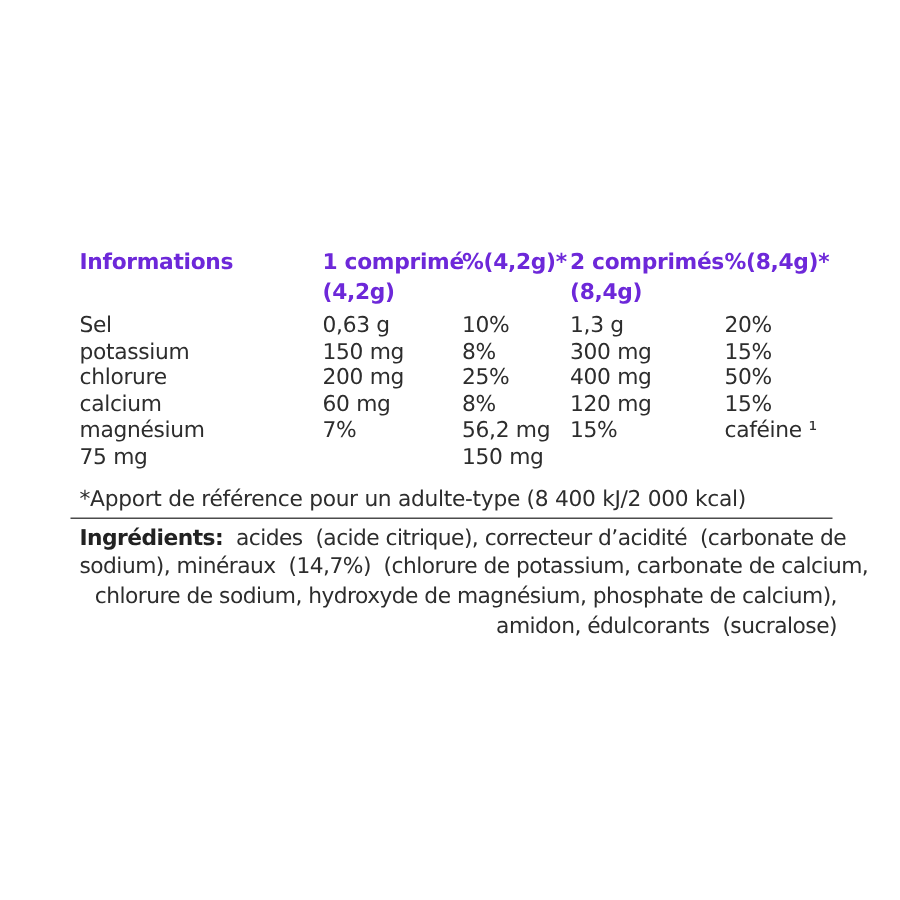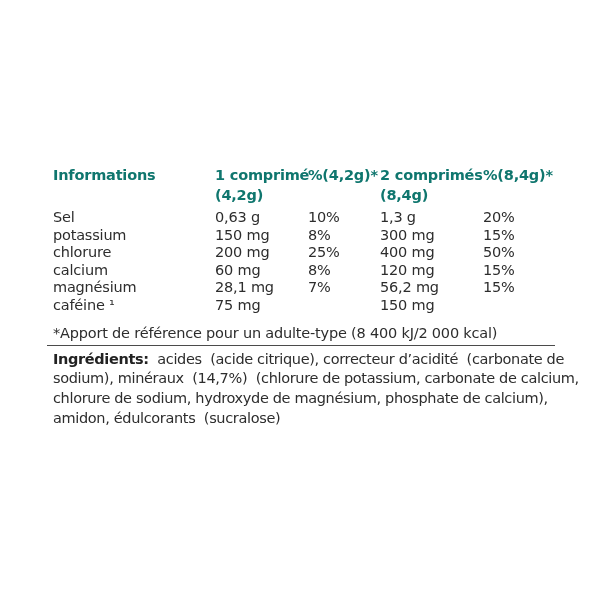--- a/index.html
+++ b/index.html
@@ -21,21 +21,21 @@
   .ntable {
     display: grid;
     grid-template-columns: 162px 93px 72px 103px 75px;
     font-size: 14.5px;
     letter-spacing: -0.2px;
   }
   .hcell {
     font-weight: bold;
     line-height: 19.5px;
     padding-bottom: 4px;
-    color: #0f766e;
+    color: #6d28d9;
     white-space: pre;
   }
   .cell {
     line-height: 17.6px;
     white-space: pre;
   }
   .footnote {
     font-size: 14.5px;
     letter-spacing: -0.2px;
     line-height: 17px;
@@ -47,20 +47,21 @@
     border-top: 1px solid #4b4b4b;
     margin: 3px 0 4px -6px;
     width: 508px;
     height: 0;
   }
   .ingredients {
     font-size: 14.5px;
     letter-spacing: -0.35px;
     line-height: 19.8px;
     margin: 0;
+    text-align: right;
   }
   .ingredients .iline { white-space: pre; }
   .ingredients b { color: #222222; }
 </style>
 </head>
 <body>
 
 <div class="sheet">
 
   <div class="ntable">
@@ -89,21 +90,20 @@
     <div class="cell">400 mg</div>
     <div class="cell">50%</div>
 
     <div class="cell">calcium</div>
     <div class="cell">60 mg</div>
     <div class="cell">8%</div>
     <div class="cell">120 mg</div>
     <div class="cell">15%</div>
 
     <div class="cell">magnésium</div>
-    <div class="cell">28,1 mg</div>
     <div class="cell">7%</div>
     <div class="cell">56,2 mg</div>
     <div class="cell">15%</div>
 
     <div class="cell">caféine ¹</div>
     <div class="cell">75 mg</div>
     <div class="cell"></div>
     <div class="cell">150 mg</div>
     <div class="cell"></div>
   </div>

